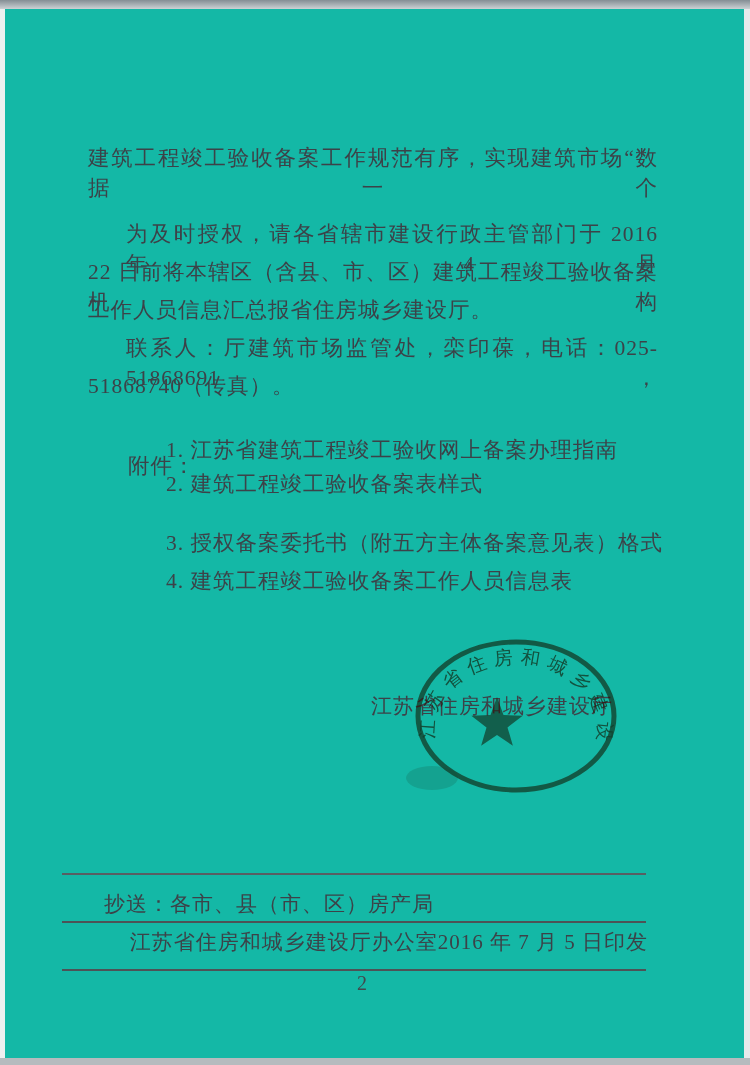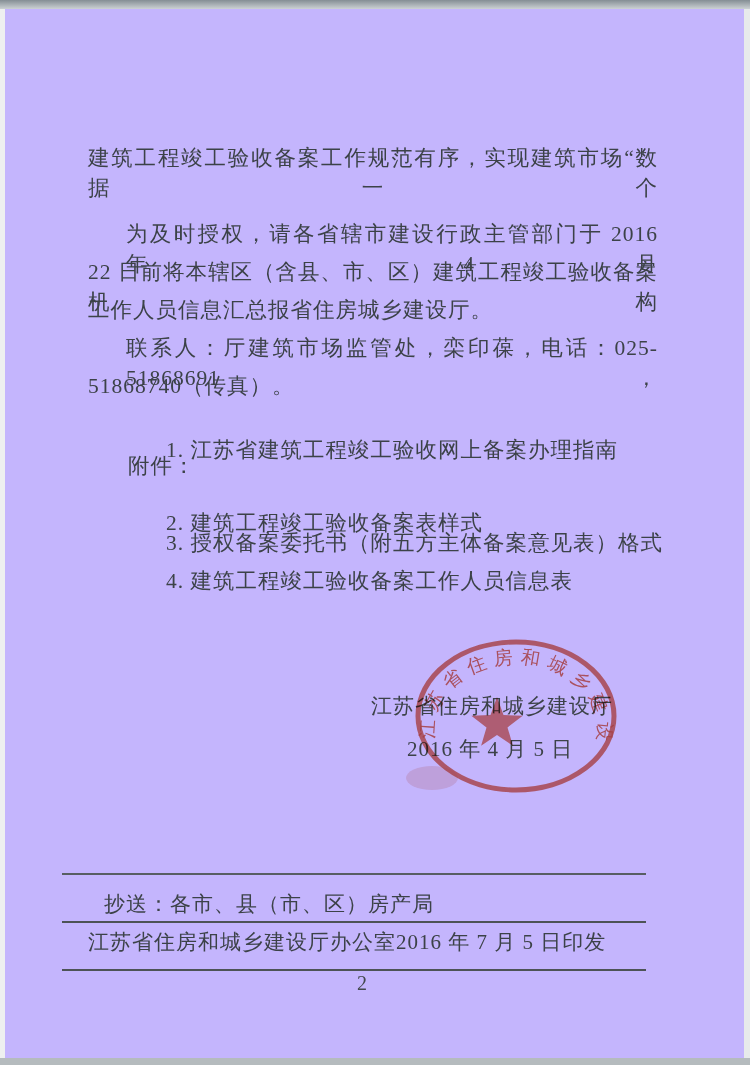--- a/index.html
+++ b/index.html
@@ -3,21 +3,21 @@
 <meta charset="utf-8">
 <style>
   html,body{margin:0;padding:0;}
   body{
     width:750px;height:1065px;
     font-family:"Liberation Serif","DejaVu Serif",serif;
     background:#ffffff;
   }
   .page{
     position:relative;width:750px;height:1065px;
-    background:#c4b5fd;overflow:hidden;
+    background:#14b8a6;overflow:hidden;
     color:#3c4248;
   }
   
   .edge-top{position:absolute;left:0;top:0;width:750px;height:9px;
     background:linear-gradient(#848e94,#ccd1d4);}
   .edge-bottom{position:absolute;left:0;top:1058px;width:750px;height:7px;
     background:#b5bbbe;}
   .edge-left{position:absolute;left:0;top:9px;width:5px;height:1049px;
     background:#eef0f0;}
   .edge-right{position:absolute;top:9px;left:744px;width:6px;height:1049px;
@@ -33,21 +33,21 @@
   .sig{position:absolute;font-size:21px;letter-spacing:1px;color:#3c4248;white-space:nowrap;}
 
   .seal{position:absolute;left:398px;top:625px;mix-blend-mode:multiply;}
 
   .rule{position:absolute;left:62px;width:584px;height:2px;background:#4d5356;}
   .rule.thin{height:1.5px;background:#585e62;}
 
   .footer-text{position:absolute;font-size:21px;letter-spacing:1px;color:#3c4248;white-space:nowrap;}
   .issuer-row{
     position:absolute;left:88px;top:928px;width:560px;
-    display:flex;justify-content:flex-start;align-items:baseline;
+    display:flex;justify-content:flex-end;align-items:baseline;
     font-size:21px;letter-spacing:1px;color:#3c4248;
   }
   .pagenum{
     position:absolute;left:336px;top:972px;width:52px;
     text-align:center;font-size:20px;color:#43484d;
     font-family:"Liberation Serif","DejaVu Serif",serif;
   }
 </style>
 </head>
 <body>
@@ -63,26 +63,25 @@
 
   <div class="bline just" style="left:126px;top:219px;width:532px;">为及时授权，请各省辖市建设行政主管部门于 2016 年 4 月</div>
   <div class="bline just" style="left:88px;top:257px;width:570px;">22 日前将本辖区（含县、市、区）建筑工程竣工验收备案机构</div>
   <div class="bline" style="left:88px;top:295px;">工作人员信息汇总报省住房城乡建设厅。</div>
 
   <div class="bline just" style="left:126px;top:333px;width:532px;">联系人：厅建筑市场监管处，栾印葆，电话：025-51868691，</div>
   <div class="bline" style="left:88px;top:371px;">51868740（传真）。</div>
 
   <div class="bline" style="left:128px;top:451px;">附件：</div>
   <div class="bline" style="left:166px;top:435px;">1. 江苏省建筑工程竣工验收网上备案办理指南</div>
-  <div class="bline" style="left:166px;top:508px;">2. 建筑工程竣工验收备案表样式</div>
+  <div class="bline" style="left:166px;top:469px;">2. 建筑工程竣工验收备案表样式</div>
   <div class="bline" style="left:166px;top:528px;">3. 授权备案委托书（附五方主体备案意见表）格式</div>
   <div class="bline" style="left:166px;top:566px;">4. 建筑工程竣工验收备案工作人员信息表</div>
 
   <div class="sig" style="left:371px;top:692px;">江苏省住房和城乡建设厅</div>
-  <div class="sig" style="left:407px;top:735px;">2016 年 4 月 5 日</div>
 
   <svg class="seal" width="240" height="200" viewBox="398 625 240 200">
     <defs>
       <path id="sealArc" d="M 436 744 A 82 66 0 1 1 596 744" fill="none"></path>
     </defs>
     <ellipse cx="516" cy="716" rx="98" ry="74" fill="none" stroke="#d85a45" stroke-width="5" opacity="0.8"></ellipse>
     <polygon points="497,697 503.5,715.1 522.7,715.7 507.5,727.4 512.9,745.8 497,735 481.1,745.8 486.5,727.4 471.3,715.7 490.5,715.1" fill="#d85a45" opacity="0.75"></polygon>
     <ellipse cx="432" cy="778" rx="26" ry="12" fill="#d85a45" opacity="0.18"></ellipse>
     <text font-size="19" letter-spacing="7" fill="#d85a45" opacity="0.85" font-family="Liberation Serif, DejaVu Serif, serif">
       <textPath href="#sealArc" startOffset="2%">江苏省住房和城乡建设厅</textPath>

